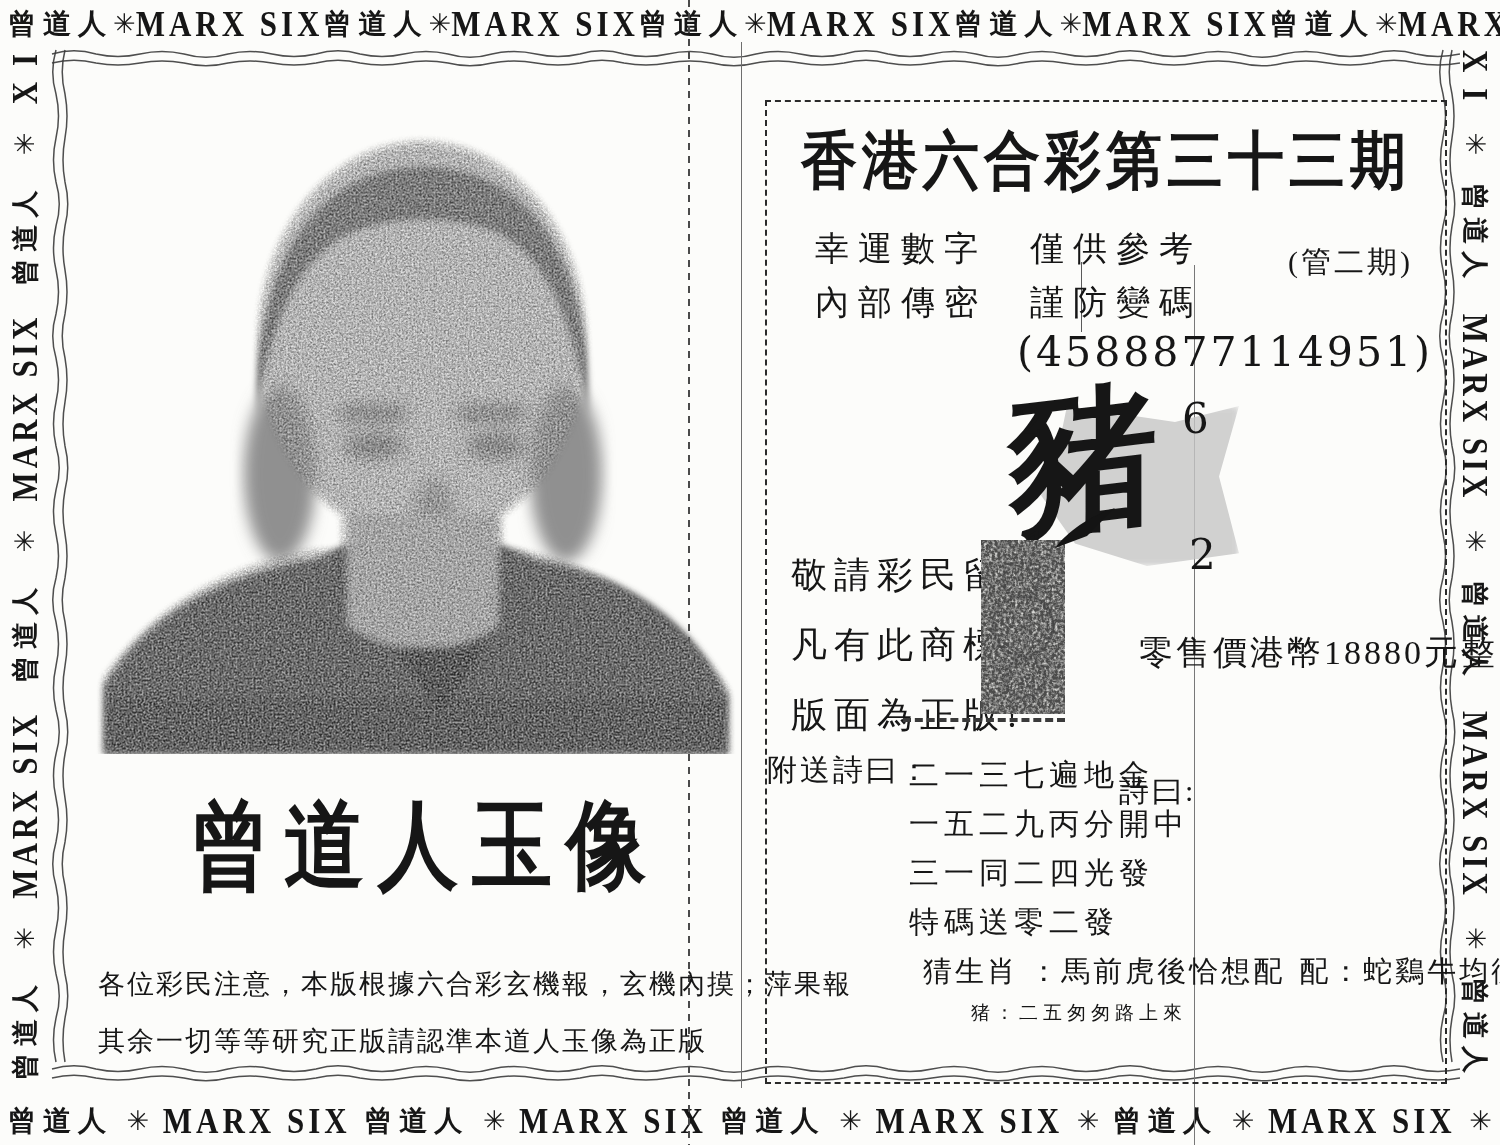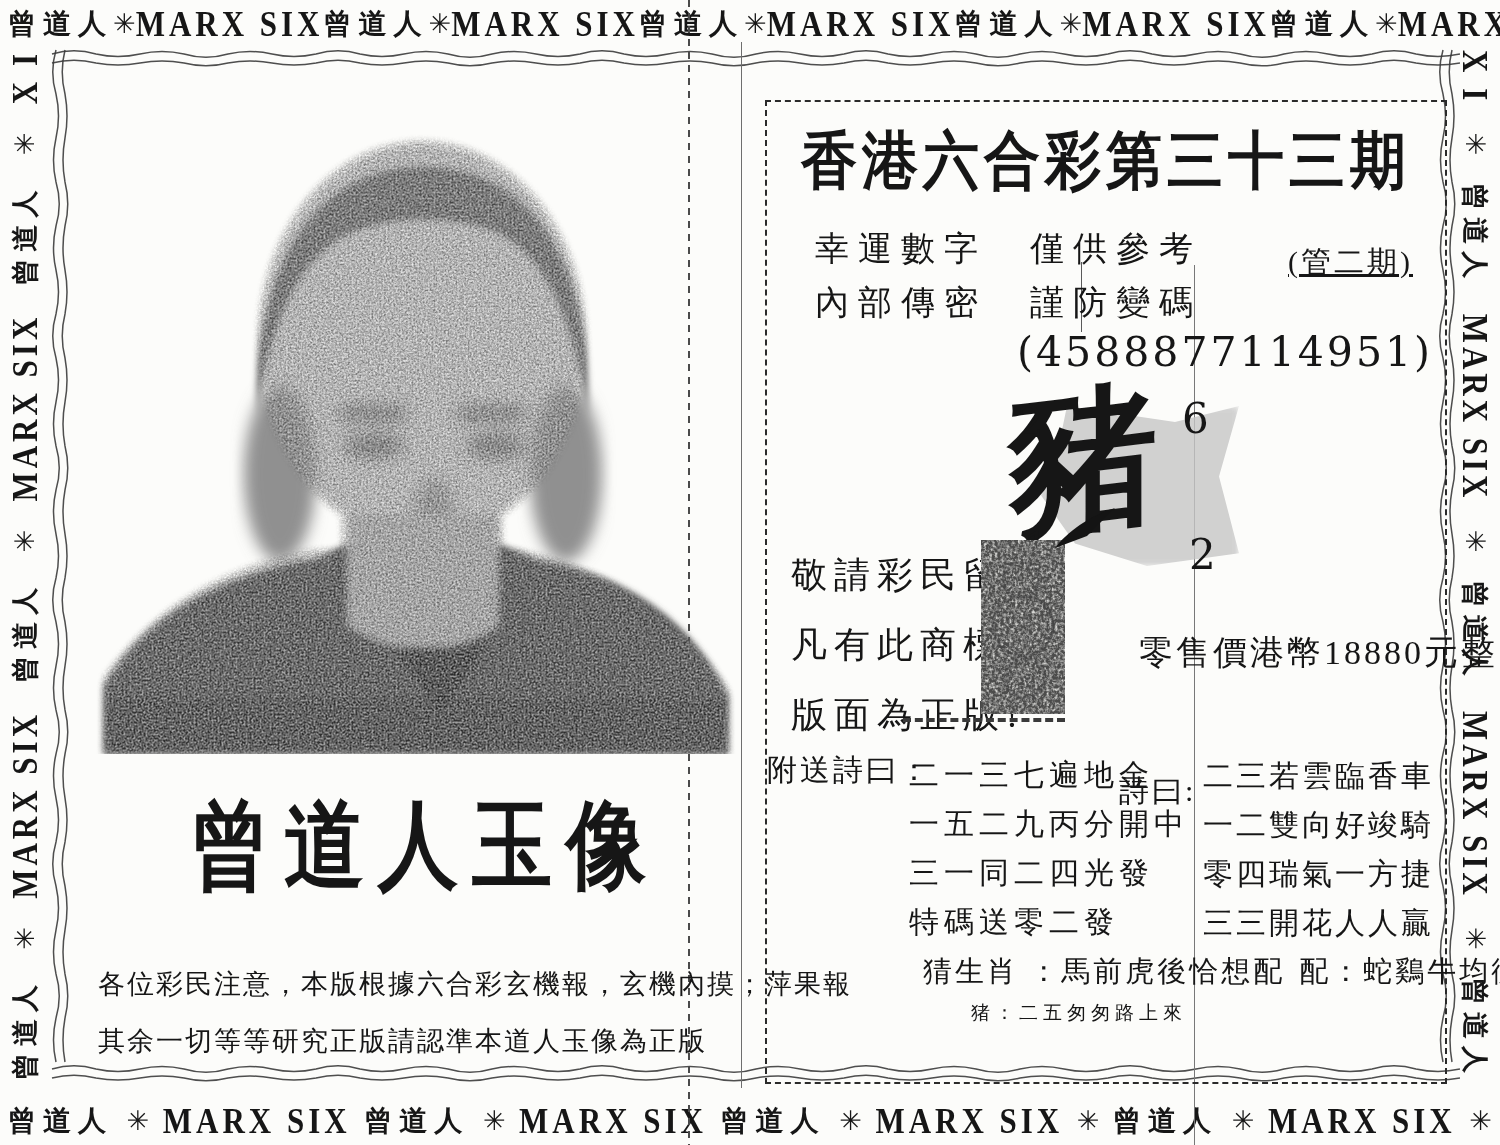--- a/index.html
+++ b/index.html
@@ -35,21 +35,21 @@
   .caption{position:absolute;left:190px;top:782px;font-size:80px;font-weight:bold;
            letter-spacing:14px;white-space:nowrap;transform:scaleY(1.2);transform-origin:top left;}
   .footnote{position:absolute;left:98px;top:956px;font-size:27px;letter-spacing:2px;
             line-height:57px;white-space:nowrap;}
   
   .panel{position:absolute;left:765px;top:100px;width:678px;height:980px;border:2px dashed #2a2a2a;}
   .title{position:absolute;top:22px;left:0;width:100%;text-align:center;font-size:56px;
          font-weight:bold;letter-spacing:5px;transform:scaleY(1.12);}
   .secret{position:absolute;left:48px;top:120px;font-size:34px;line-height:54px;
           letter-spacing:9px;white-space:nowrap;}
-  .period{position:absolute;right:32px;top:140px;font-size:30px;letter-spacing:3px;text-decoration:underline;}
+  .period{position:absolute;right:32px;top:140px;font-size:30px;letter-spacing:3px;}
   .lucky{position:absolute;left:250px;top:226px;font-size:41px;letter-spacing:3px;
          font-family:"DejaVu Serif",serif;white-space:nowrap;}
   .zblob{position:absolute;left:272px;top:304px;width:200px;height:160px;background:#c6c6c6;
          opacity:.8;filter:blur(3px);
          clip-path:polygon(14% 0,68% 10%,100% 0,90% 44%,100% 92%,54% 100%,18% 86%,0 54%,10% 24%);}
   .zchar{position:absolute;left:240px;top:284px;font-size:152px;font-weight:900;line-height:1;
          transform:rotate(-7deg) skewX(-7deg);}
   .znum{position:absolute;font-size:42px;font-family:"DejaVu Serif",serif;}
   .zn-tl{left:250px;top:296px;} .zn-tr{left:415px;top:292px;}
   .zn-bl{left:256px;top:422px;} .zn-br{left:422px;top:428px;}
@@ -261,26 +261,20 @@
     <div class="price">零售價港幣18880元整</div>
 
     <div class="poem-label-l">附送詩曰：</div>
     <div class="poem-l">
       <div>二一三七遍地金</div>
       <div>一五二九丙分開中</div>
       <div>三一同二四光發</div>
       <div>特碼送零二發</div>
     </div>
     <div class="poem-label-r">詩曰:</div>
-    <div class="poem-r">
-      <div>二三若雲臨香車</div>
-      <div>一二雙向好竣騎</div>
-      <div>零四瑞氣一方捷</div>
-      <div>三三開花人人贏</div>
-    </div>
 
     <div class="guess">
       <span>猜生肖 ：馬前虎後恰想配</span><span class="g2">配：蛇鷄牛均衡五家</span>
     </div>
     <div class="pig">猪：二五匆匆路上來</div>
   </div>
 
 </div>
 
 </body></html>

